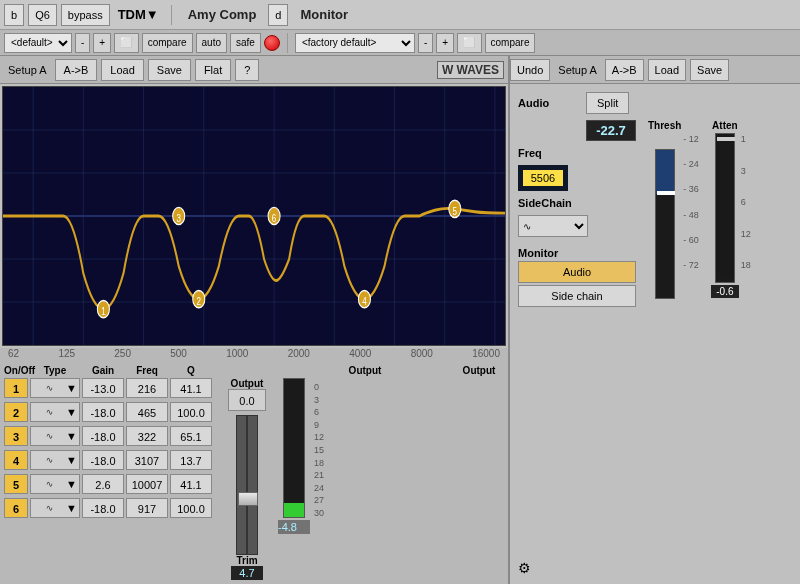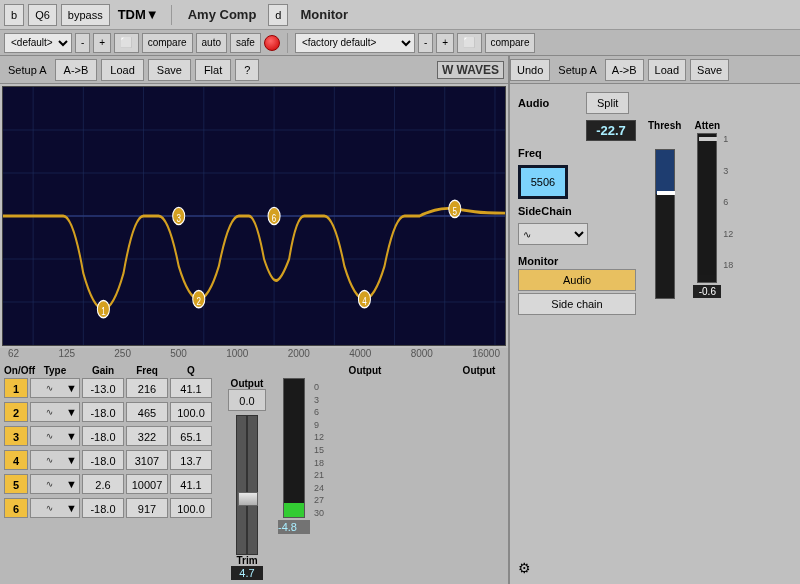--- a/index.html
+++ b/index.html
@@ -268,23 +268,23 @@
       background: #222;
       color: #aef;
       font-size: 13px;
       font-weight: bold;
       padding: 2px 6px;
       min-width: 50px;
       text-align: center;
       border: 1px solid #444;
     }
     .de-input-box {
-      background: #7dd3fc;
-      border: 3px solid #0f172a;
-      padding: 8px 6px;
+      background: #fde047;
+      border: 5px solid #0f172a;
+      padding: 2px 6px;
       font-size: 11px;
       min-width: 50px;
       text-align: center;
     }
     .de-select {
       width: 70px;
       height: 22px;
       background: #d8d8d8;
       border: 1px solid #888;
       font-size: 10px;
@@ -580,20 +580,28 @@
         </div>
 
         <div style="display:flex; gap:2px; align-items:flex-start;">
           <div style="display:flex; flex-direction:column; align-items:center;">
             <span style="font-size:10px; font-weight:bold; margin-bottom:18px;">Thresh</span>
             <div style="width:20px; height:150px; background:#1a1a1a; border:1px solid #555; position:relative;">
               <div style="position:absolute; top:0; width:100%; height:30%; background:#2255aa; opacity:0.6;"></div>
               <div style="position:absolute; top:28%; width:18px; height:4px; background:#fff; left:1px;"></div>
             </div>
           </div>
+          <div style="display:flex; flex-direction:column; justify-content:space-between; height:150px; font-size:9px; color:#555; padding-top:14px;">
+            <span>- 12</span>
+            <span>- 24</span>
+            <span>- 36</span>
+            <span>- 48</span>
+            <span>- 60</span>
+            <span>- 72</span>
+          </div>
         </div>
 
         <div style="display:flex; gap:2px; align-items:flex-start;">
           <div style="display:flex; flex-direction:column; align-items:center;">
             <span style="font-size:10px; font-weight:bold; margin-bottom:2px;">Atten</span>
             <div style="width:20px; height:150px; background:#1a1a1a; border:1px solid #555; position:relative;">
               <div style="position:absolute; top:0; width:100%; height:95%; background:#1a1a1a; opacity:0.9;"></div>
               <div style="position:absolute; top:2%; width:18px; height:4px; background:#ccc; left:1px;"></div>
             </div>
             <div style="background:#222; color:#fff; font-size:10px; padding:1px 0; text-align:center; min-width:28px; margin-top:2px;">-0.6</div>

